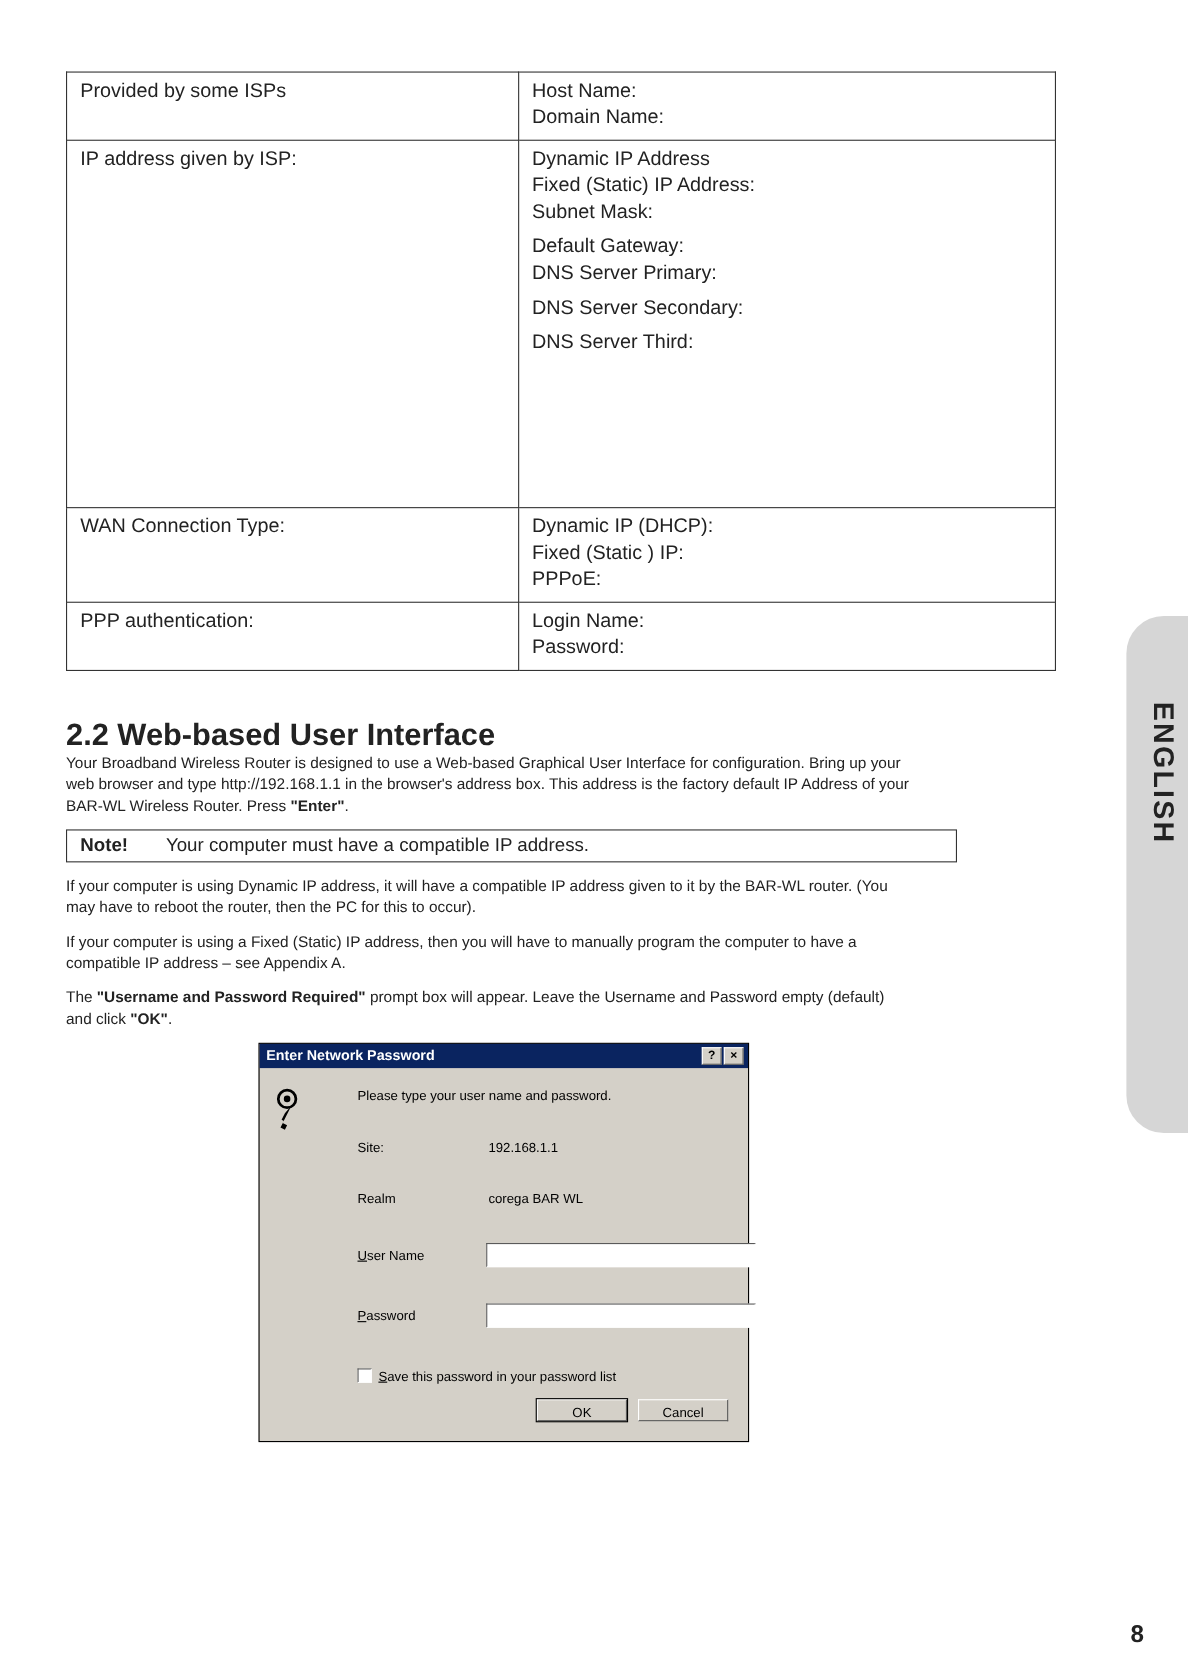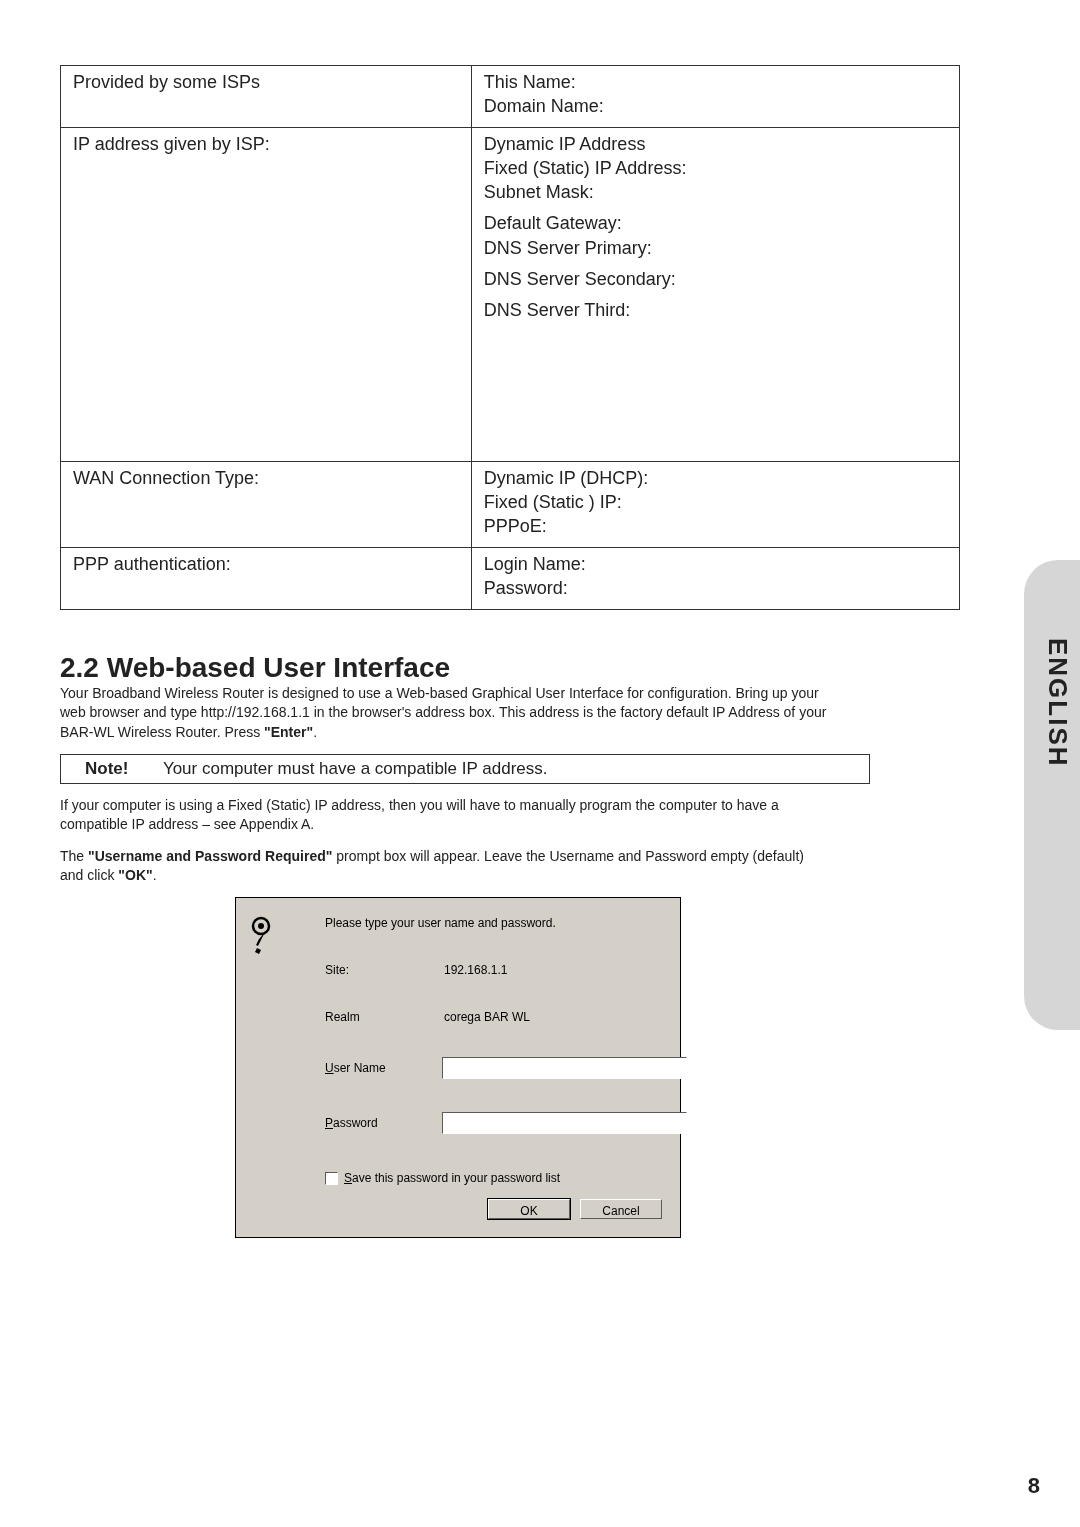--- a/index.html
+++ b/index.html
@@ -39,21 +39,21 @@
   }
   .body-text {
     font-size: 14px;
     line-height: 1.38;
     margin-bottom: 12px;
   }
   .b { font-weight: bold; }
   .note-box {
     width: 810px;
     border: 1px solid #333;
-    padding: 4px 24px;
+    padding: 4px 12px;
     font-size: 17px;
     margin-bottom: 12px;
   }
   .note-box .b { margin-right: 30px; }
   
   .dialog-wrap {
     width: 446px;
     margin: 10px 0 0 175px;
     font-family: Tahoma, Arial, sans-serif;
     font-size: 12px;
@@ -181,21 +181,21 @@
 </head>
 <body>
 
 <div class="page">
 
   <table class="config-table">
     <tbody>
         <tr>
       <td class="left">Provided by some ISPs</td>
       <td class="right">
-        <div class="line">This Name:</div>
+        <div class="line">Host Name:</div>
         <div class="line">Domain Name:</div>
       </td>
     </tr>
     <tr>
       <td class="left">IP address given by ISP:</td>
       <td class="right">
         <div class="line">Dynamic IP Address</div>
         <div class="line" style="">Fixed (Static) IP Address:</div>
         <div class="line" style="margin-bottom:10px">Subnet Mask:</div>
         <div class="line" style="margin-bottom:4px">Default Gateway:</div>
@@ -227,26 +227,34 @@
 
   <p class="body-text">
     <span>Your Broadband Wireless Router is designed to use a Web-based Graphical User Interface for configuration. Bring up your web browser and type http://192.168.1.1 in the browser's address box. This address is the factory default IP Address of your BAR-WL Wireless Router. Press </span><span class="b">"Enter"</span><span>.</span>
   </p>
 
   <div class="note-box">
     <span class="b">Note!</span>
     <span>Your computer must have a compatible IP address.</span>
   </div>
 
+  <p class="body-text">If your computer is using Dynamic IP address, it will have a compatible IP address given to it by the BAR-WL router. (You may have to reboot the router, then the PC for this to occur).</p>
   <p class="body-text">If your computer is using a Fixed (Static) IP address, then you will have to manually program the computer to have a compatible IP address – see Appendix A.</p>
   <p class="body-text">
     <span>The </span><span class="b">"Username and Password Required"</span><span> prompt box will appear. Leave the Username and Password empty (default) and click  </span><span class="b">"OK"</span><span>.</span>
   </p>
 
   <div class="dialog-wrap">
+    <div class="dialog-title">
+      <span>Enter Network Password</span>
+      <div class="title-buttons">
+        <div class="tbtn">?</div>
+        <div class="tbtn">×</div>
+      </div>
+    </div>
     <div class="dialog-body">
       <div class="key-icon">
         <svg viewBox="0 0 34 40">
           <circle cx="13" cy="10" r="8" fill="none" stroke="#000" stroke-width="2.5"></circle>
           <circle cx="13" cy="10" r="3" fill="#000"></circle>
           <path d="M17 16 L9 32 L13 34 L11 38 L7 36 L10 30 L8 29 L11 23 Z" fill="#000"></path>
         </svg>
       </div>
       <div class="dlg-instr">Please type your user name and password.</div>
 

